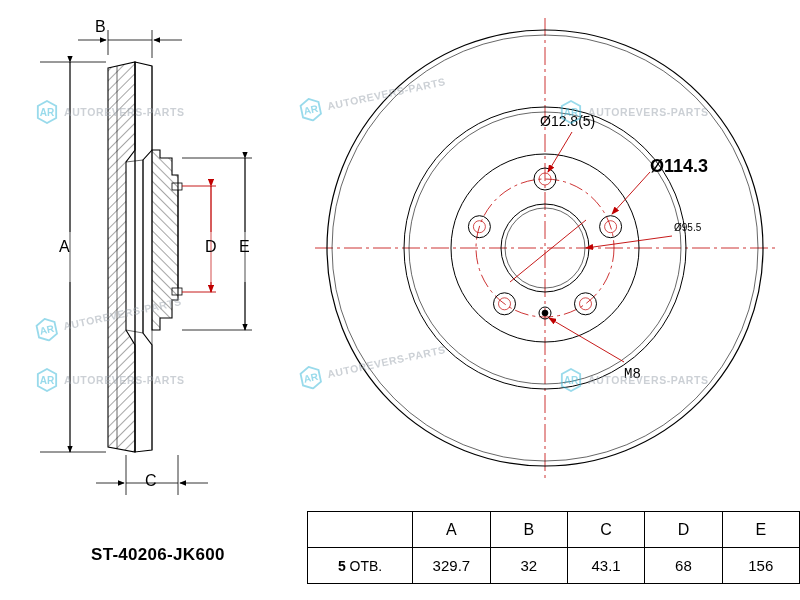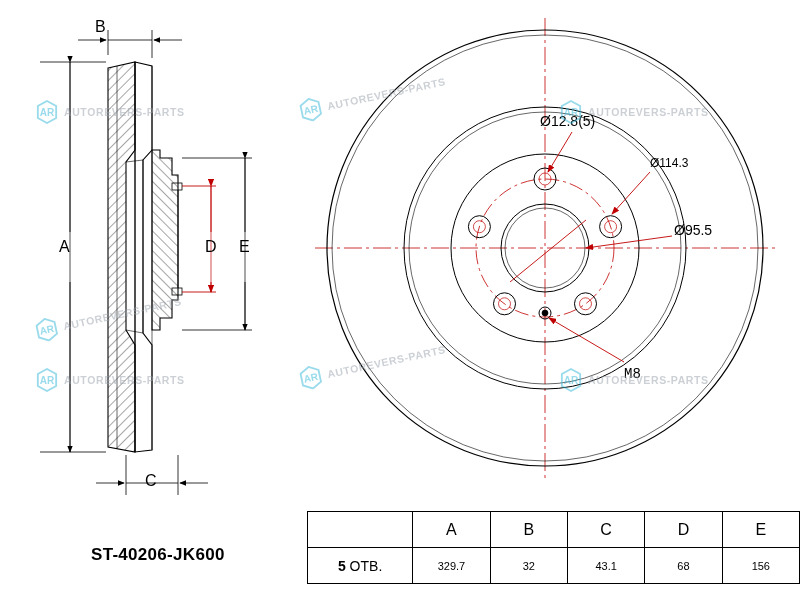--- a/index.html
+++ b/index.html
@@ -47,21 +47,21 @@
 
   
   .tbl{
     position:absolute;
     left:307px;top:511px;
     border-collapse:collapse;
   }
   .tbl td{
     border:1px solid #000;
     text-align:center;
-    font-size:11px;
+    font-size:15px;
     height:35px;
     padding:0;
   }
   .tbl td.lbl{width:105px;font-size:14px;}
   .tbl td.col{width:77px;}
   .tbl .hdr td{font-size:16px;}
   .tbl .otv{
     font-size:20px;font-weight:bold;text-align:center;
   }
   .tbl .otv .small{font-size:14px;font-weight:normal;}
@@ -210,22 +210,22 @@
     </g>
   </svg>
 
   <div class="dim-label" style="position:absolute;left:95px;top:18px;font-size:16px;">B</div>
   <div class="dim-label" style="position:absolute;left:59px;top:238px;font-size:16px;">A</div>
   <div class="dim-label" style="position:absolute;left:205px;top:238px;font-size:16px;">D</div>
   <div class="dim-label" style="position:absolute;left:239px;top:238px;font-size:16px;">E</div>
   <div class="dim-label" style="position:absolute;left:145px;top:472px;font-size:16px;">C</div>
 
   <div class="dim-label" style="position:absolute;left:540px;top:113px;font-size:14px;">Ø12.8(5)</div>
-  <div class="dim-label" style="position:absolute;left:650px;top:156px;font-size:12px;">Ø114.3</div>
-  <div class="dim-label" style="position:absolute;left:674px;top:222px;font-size:14px;">Ø95.5</div>
+  <div class="dim-label" style="position:absolute;left:650px;top:156px;font-size:18px;font-weight:bold;">Ø114.3</div>
+  <div class="dim-label" style="position:absolute;left:674px;top:222px;font-size:10px;">Ø95.5</div>
   <div class="dim-label" style="position:absolute;left:624px;top:366px;font-size:14px;font-family:Liberation Mono, monospace;">M8</div>
 
   <div class="partno">ST-40206-JK600</div>
 
   <table class="tbl">
     <tbody>
         <tr class="hdr">
       <td class="lbl"></td>
       <td class="col">A</td>
       <td class="col">B</td>

